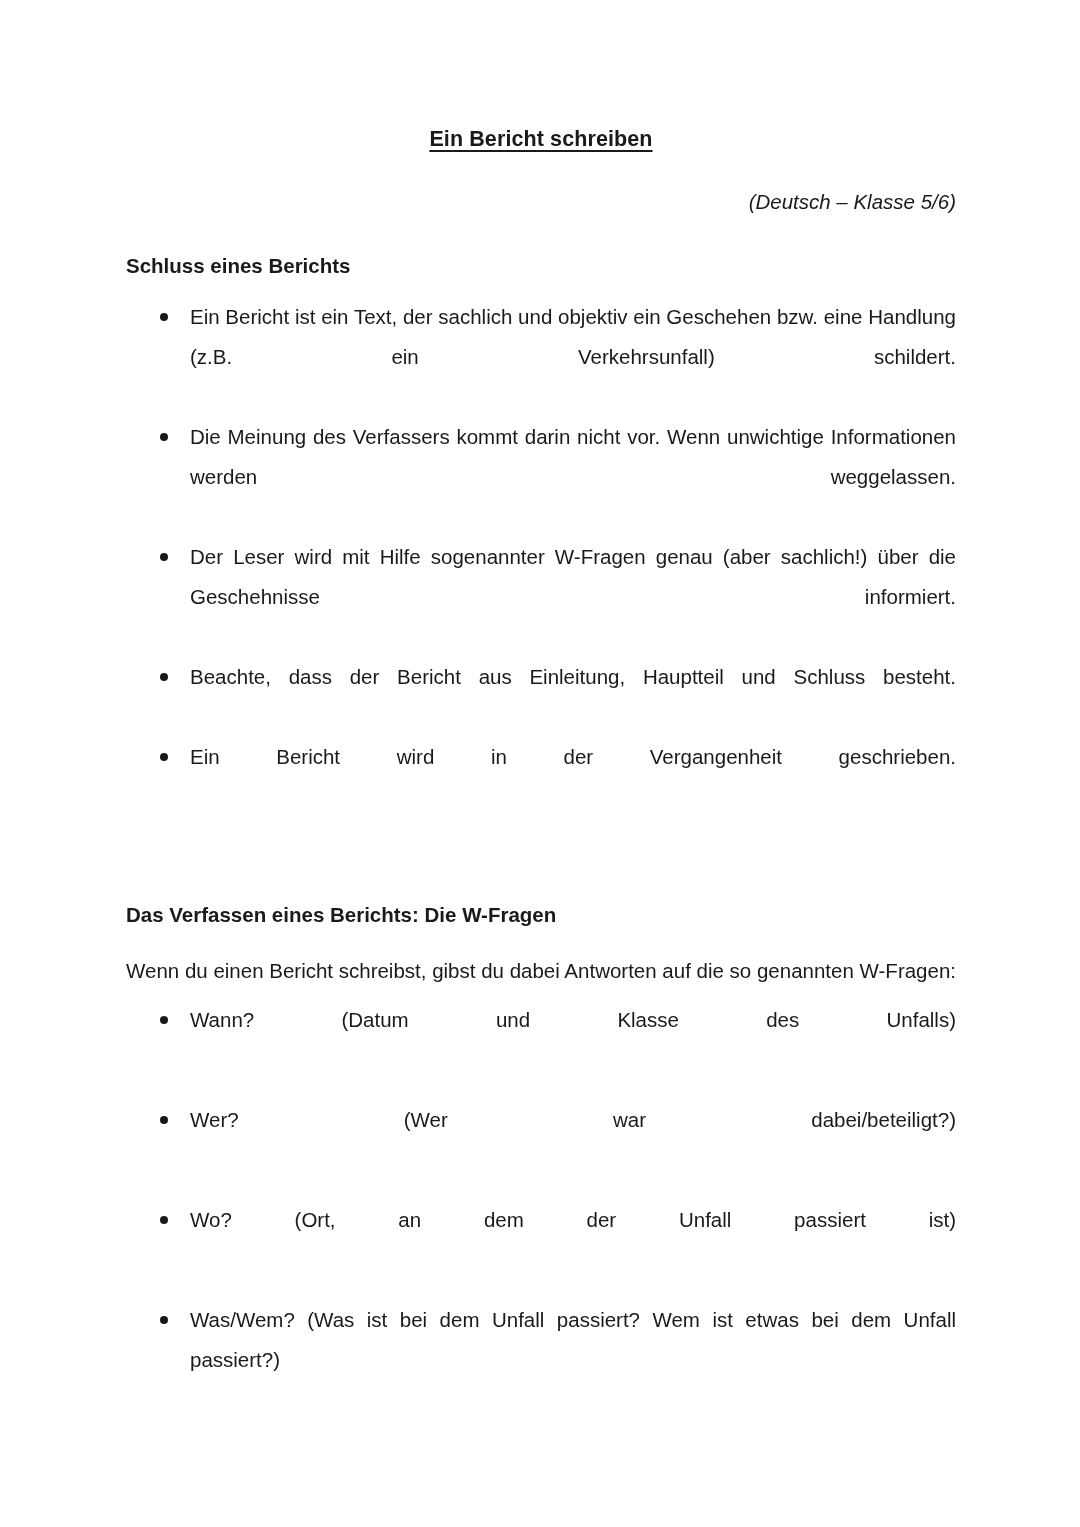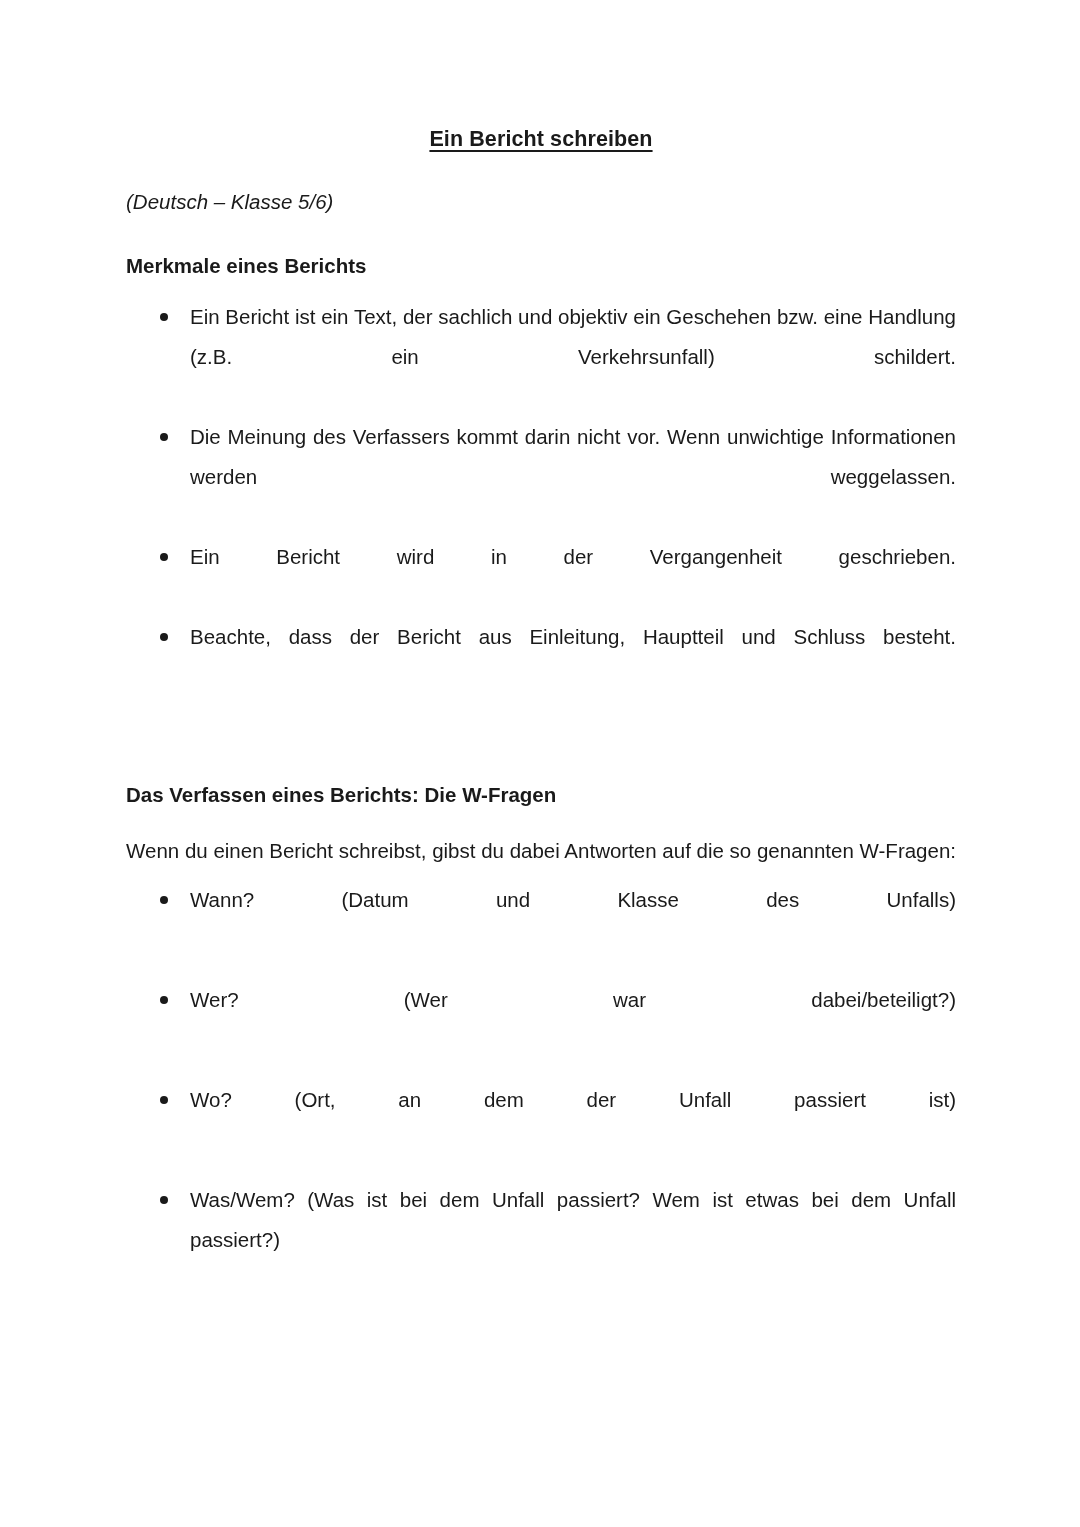--- a/index.html
+++ b/index.html
@@ -38,21 +38,21 @@
     padding-top: 126px;
     line-height: 1.3;
   }
   .doc-title .underline-text {
     text-decoration: underline;
     text-underline-offset: 4px;
     text-decoration-thickness: 2px;
   }
 
   .doc-subtitle {
-    text-align: left;
+    text-align: right;
     font-size: 20.5px;
     font-style: italic;
     margin: 0;
     padding-top: 35px;
     line-height: 1.3;
   }
 
   
   .section-heading {
     font-size: 20.5px;
@@ -131,38 +131,42 @@
 </head>
 <body>
 
 <div class="page">
   <div class="content">
 
     <h1 class="doc-title"><span class="underline-text">Ein Bericht schreiben</span></h1>
 
     <p class="doc-subtitle">(Deutsch – Klasse 5/6)</p>
 
-    <h2 class="section-heading first">Merkmale eines Berichts</h2>
+    <h2 class="section-heading first">Schluss eines Berichts</h2>
 
     <ul class="bullets" id="merkmale-list">
       <li>
         <span class="bullet-dot"></span>
         <span class="li-text">Ein Bericht ist ein Text, der sachlich und objektiv ein Geschehen bzw. eine Handlung (z.B. ein Verkehrsunfall) schildert.</span>
       </li>
       <li>
         <span class="bullet-dot"></span>
         <span class="li-text">Die Meinung des Verfassers kommt darin nicht vor. Wenn unwichtige Informationen werden weggelassen.</span>
       </li>
       <li>
         <span class="bullet-dot"></span>
-        <span class="li-text">Ein Bericht wird in der Vergangenheit geschrieben.</span>
+        <span class="li-text">Der Leser wird mit Hilfe sogenannter W-Fragen genau (aber sachlich!) über die Geschehnisse informiert.</span>
       </li>
       <li>
         <span class="bullet-dot"></span>
         <span class="li-text">Beachte, dass der Bericht aus Einleitung, Hauptteil und Schluss besteht.</span>
+      </li>
+      <li>
+        <span class="bullet-dot"></span>
+        <span class="li-text">Ein Bericht wird in der Vergangenheit geschrieben.</span>
       </li>
     </ul>
 
     <h2 class="section-heading" style="padding-top:84px;">Das Verfassen eines Berichts: Die W-Fragen</h2>
 
     <p class="intro-paragraph">Wenn du einen Bericht schreibst, gibst du dabei Antworten auf die so genannten W-Fragen:</p>
 
     <ul class="bullets" id="wfragen-list">
       <li>
         <span class="bullet-dot"></span>

